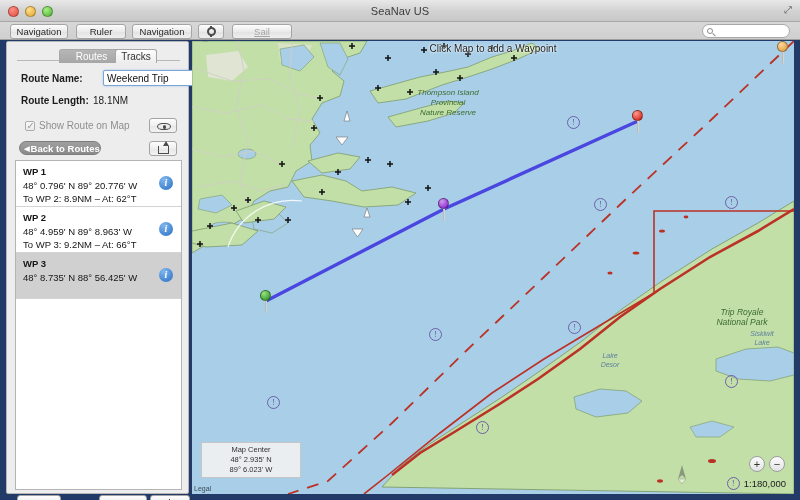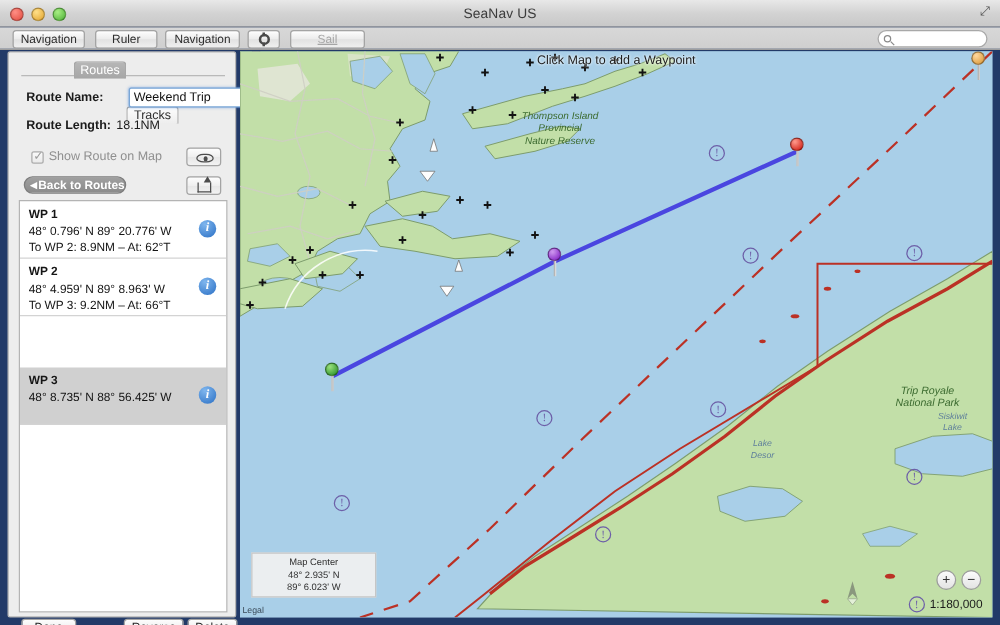--- a/index.html
+++ b/index.html
@@ -101,28 +101,27 @@
   .tab-line {
     position: absolute; left: 10px; right: 10px; top: 13px; height: 1px; background: #b9b9b9;
   }
   .tab {
     position: absolute; top: 2px; height: 14px; line-height: 13px;
     font-size: 10px; text-align: center; color: #313131;
     border: 1px solid #a7a7a7; border-bottom: none;
     border-radius: 3px 3px 0 0;
   }
   #tab-routes {
-    left: 52px; width: 42px;
+    left: 52px; width: 65px;
     background: linear-gradient(to bottom, #b6b6b6, #a6a6a6);
     color: #fff;
   }
   #tab-tracks {
-    left: 94px; width: 42px;
+    left: 108px; width: 42px;
     background: linear-gradient(to bottom, #fdfdfd, #ededed);
-    margin-top: 36px;
   }
 
   .field-row { position: absolute; font-size: 10px; color: #1b1b1b; }
   #lbl-route-name { left: 14px; top: 31px; font-weight: bold; }
   #inp-route-name {
     position: absolute; left: 96px; top: 28px; width: 92px; height: 16px;
     border: 1px solid #7aa6d6; background: #fff; border-radius: 2px;
     font-size: 10px; color: #111; padding: 0 3px; outline: none;
     box-shadow: 0 0 2px rgba(80,140,220,.5);
     font-family: "Liberation Sans", sans-serif;
@@ -177,21 +176,21 @@
   #btn-back .arr { font-size: 7px; vertical-align: 1px; margin-right: 1px; }
 
   .wp-list {
     position: absolute; left: 8px; top: 118px; width: 167px; height: 330px;
     background: #fff; border: 1px solid #b4b4b4; overflow: hidden;
   }
   .wp-item {
     position: relative; height: 46px; border-bottom: 1px solid #d3d3d3;
     padding: 4px 0 0 7px;
   }
-  .wp-item.selected { background: #d0d0d0; margin-top: 41px; }
+  .wp-item.selected { background: #d0d0d0; }
   .wp-item .t { font-size: 9.5px; color: #151515; line-height: 13.5px; white-space: nowrap; }
   .wp-item .t.title { font-weight: bold; }
   .info-icon {
     position: absolute; right: 8px; top: 15px; width: 14px; height: 14px;
     border-radius: 50%;
     background: radial-gradient(circle at 35% 25%, #7fb6ee, #2a6fc4);
     color: #fff; font-size: 10px; font-weight: bold; font-style: italic;
     text-align: center; line-height: 14px;
     font-family: "Liberation Serif", serif;
   }

